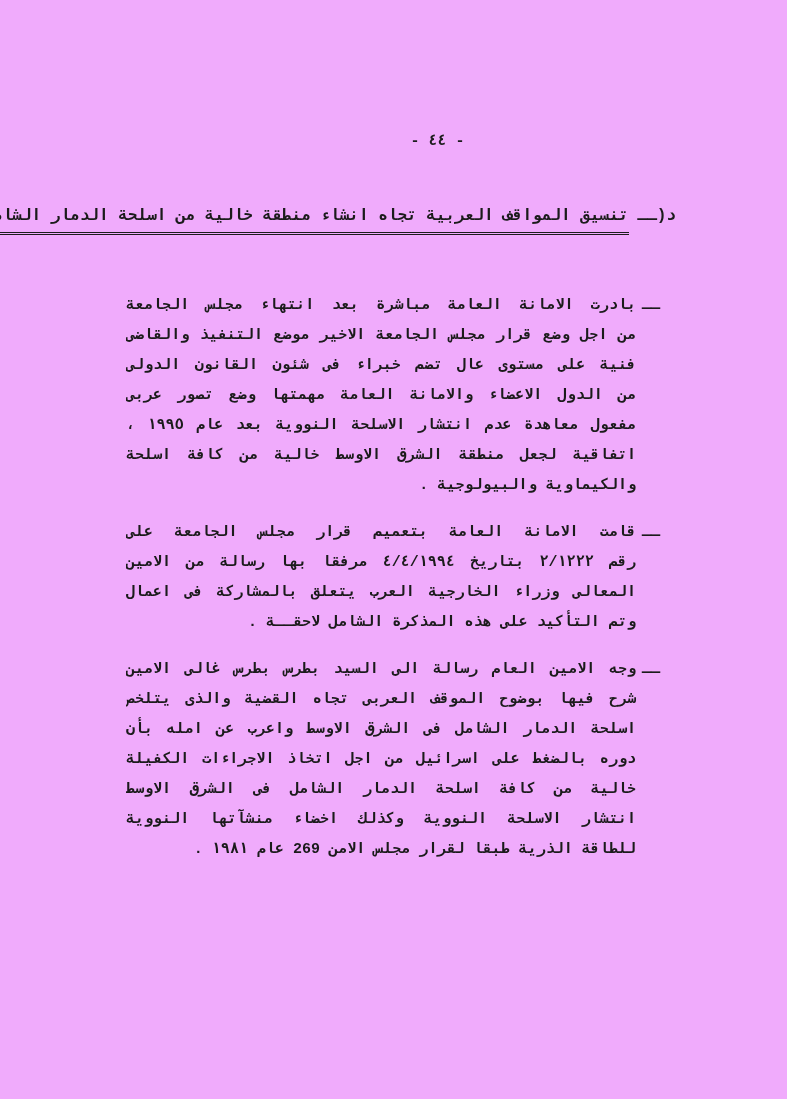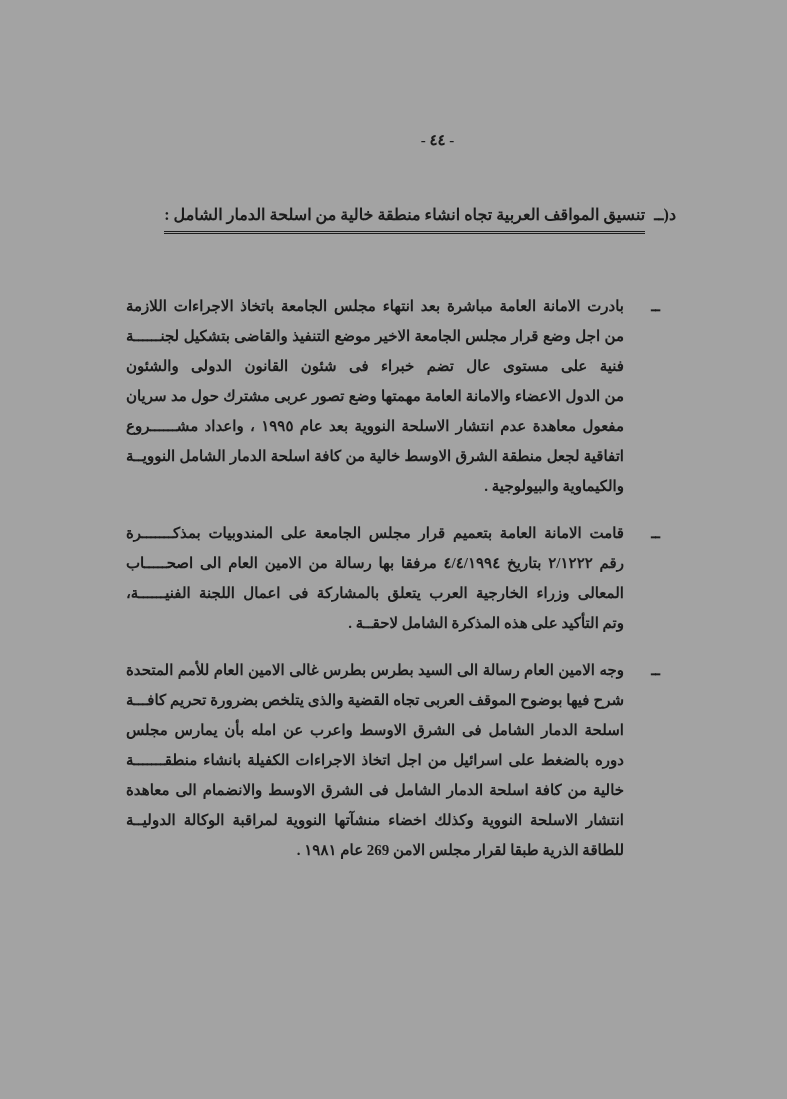--- a/index.html
+++ b/index.html
@@ -1,20 +1,20 @@
 <!DOCTYPE html>
 <html lang="ar"><head>
 <meta charset="utf-8">
 <style>
   html,body{margin:0;padding:0;background:#ffffff;}
   .page{
     position:relative;
     width:787px;height:1099px;
-    background:#a3a3a3;
-    font-family:Liberation Serif, serif;
+    background:#f0abfc;
+    font-family:Liberation Mono, monospace;
     color:#1b1b1b;
     font-weight:700;
     overflow:hidden;
   }
   .page-number{
     position:absolute;
     top:131px;left:0;width:100%;
     text-align:center;
     transform:translateX(44px);
     font-size:15px;
@@ -44,21 +44,21 @@
     direction:rtl;
     font-size:15px;
   }
   .para{
     display:flex;
     margin-bottom:17px;
   }
   .b-marker{
     flex:0 0 18px;
     width:18px;
-    margin-left:18px;
+    margin-left:6px;
     line-height:30px;
     letter-spacing:-1px;
   }
   .lines{flex:1;min-width:0;}
   .line{
     height:30px;
     line-height:30px;
     overflow:hidden;
     text-align:justify;
     text-align-last:justify;

